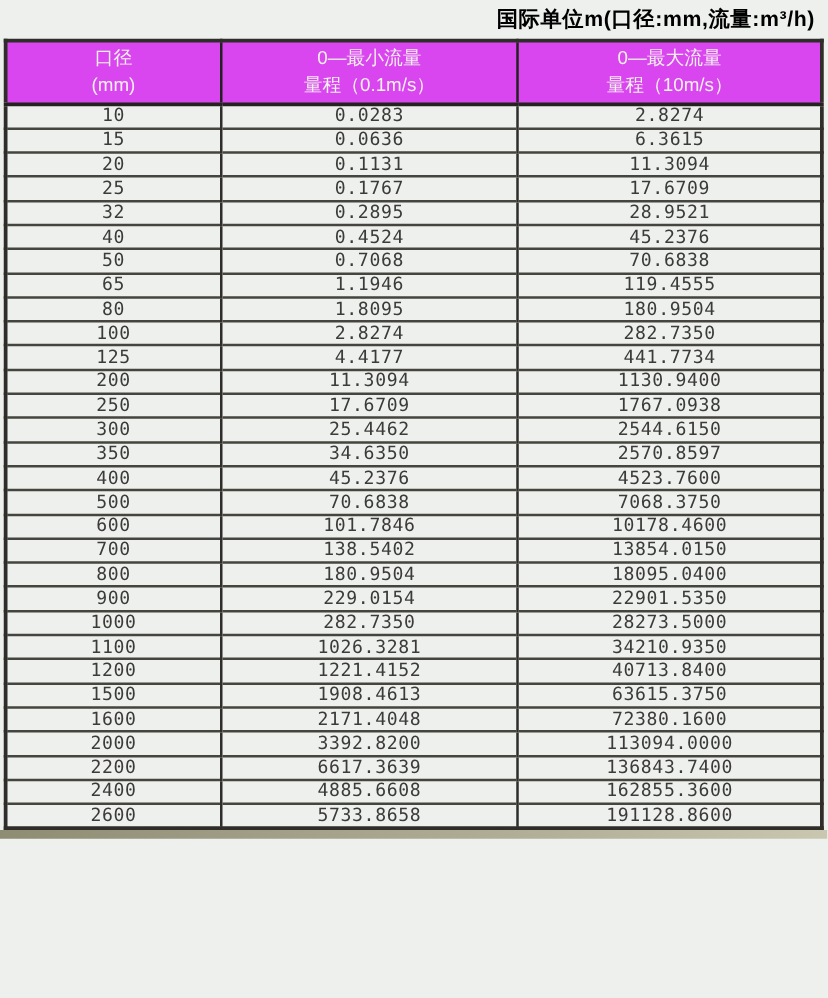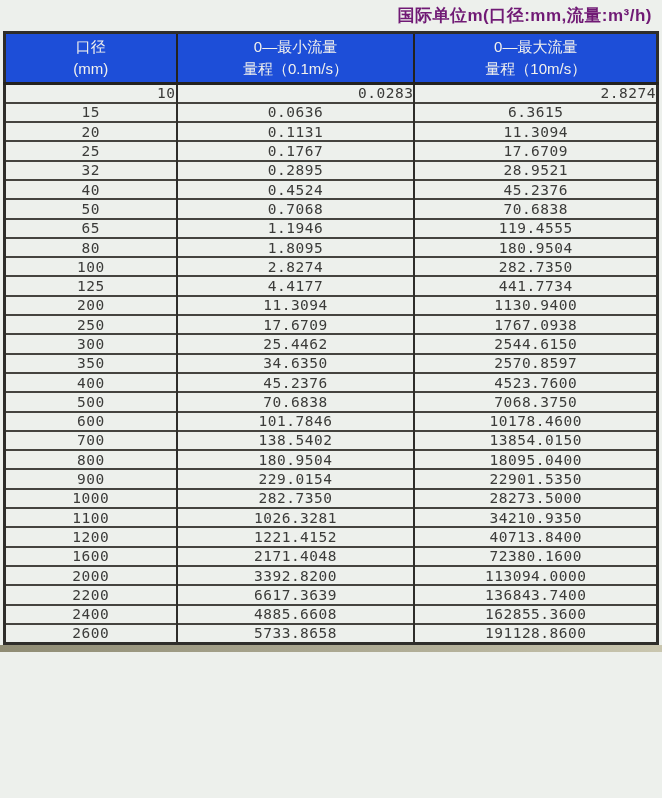--- a/index.html
+++ b/index.html
@@ -18,32 +18,32 @@
   .title-bar {
     height: 31px;
     display: flex;
     align-items: center;
     justify-content: flex-end;
     padding-right: 10px;
   }
   .title-bar .title {
     font-size: 17px;
     font-weight: bold;
-    color: #701a75;
+    color: #000000;
     letter-spacing: 0.5px;
   }
   table.flow-table {
     width: 656px;
     margin-left: 3px;
     border-collapse: collapse;
     border: 3px solid #2e2d2a;
     background: #edf0ec;
   }
   table.flow-table th {
-    background: #1d4ed8;
+    background: #d946ef;
     color: #f2f1ed;
     font-size: 15px;
     font-weight: normal;
     height: 51px;
     line-height: 1.45;
     text-align: center;
     vertical-align: middle;
     border-left: 2px solid #23221f;
     border-bottom: 3px solid #23221f;
   }
@@ -54,21 +54,21 @@
     color: #3b3b39;
     text-align: center;
     vertical-align: middle;
     height: 19.3px;
     padding: 0;
     border-top: 2px solid #45443f;
     border-left: 2px solid #2e2d2a;
     letter-spacing: 0.5px;
   }
   table.flow-table td:first-child { border-left: none; }
-  table.flow-table tbody tr:first-child td { border-top: none; text-align: right; }
+  table.flow-table tbody tr:first-child td { border-top: none; }
   col.c1 { width: 173px; }
   col.c2 { width: 239px; }
   col.c3 { width: 244px; }
   .bottom-strip {
     height: 7px;
     width: 662px;
     background: linear-gradient(90deg, #8f8c74 0%, #a3a089 35%, #b5b29b 70%, #cac7b0 100%);
   }
 </style>
 </head>
@@ -217,20 +217,25 @@
           <td>1100</td>
           <td>1026.3281</td>
           <td>34210.9350</td>
         </tr>
         <tr>
           <td>1200</td>
           <td>1221.4152</td>
           <td>40713.8400</td>
         </tr>
         <tr>
+          <td>1500</td>
+          <td>1908.4613</td>
+          <td>63615.3750</td>
+        </tr>
+        <tr>
           <td>1600</td>
           <td>2171.4048</td>
           <td>72380.1600</td>
         </tr>
         <tr>
           <td>2000</td>
           <td>3392.8200</td>
           <td>113094.0000</td>
         </tr>
         <tr>

